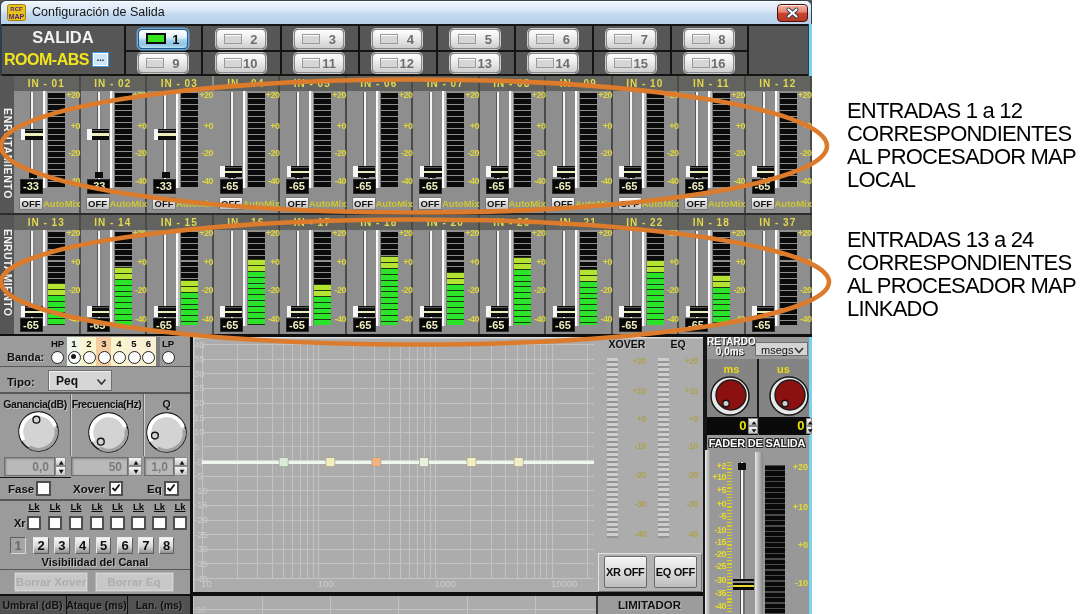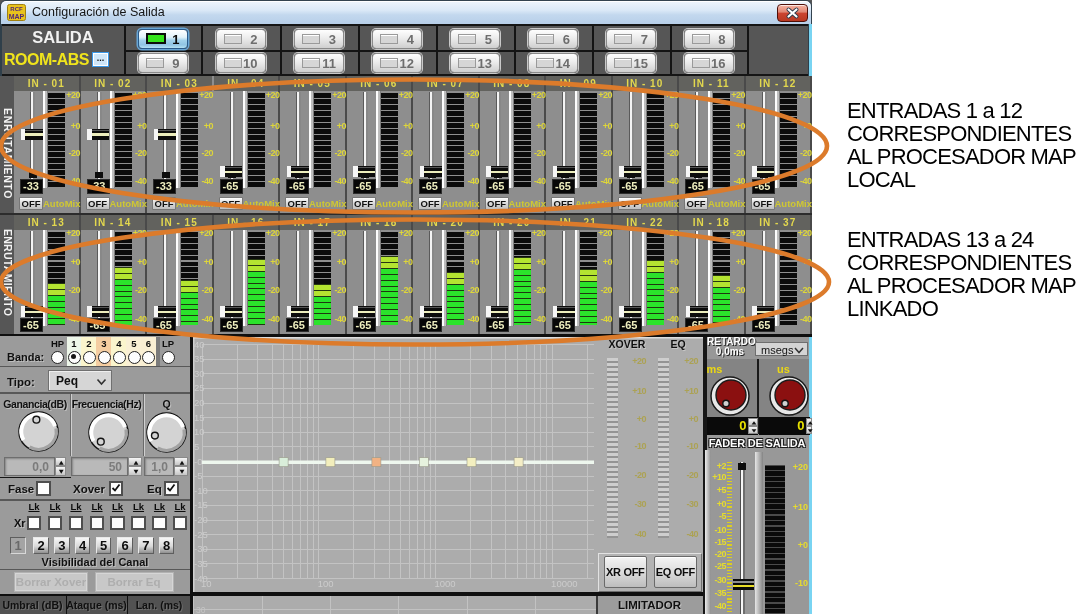--- a/index.html
+++ b/index.html
@@ -751,21 +751,21 @@
 <div style="position:absolute;left:707px;top:336.5px;width:48px;height:10px;font-size:10px;font-weight:bold;color:#fdfdfd;text-shadow:1px 1px 0 #222;line-height:10px;text-align:center;white-space:nowrap">RETARDO</div>
 <div style="position:absolute;left:710px;top:347px;width:40px;height:10px;font-size:10px;font-weight:bold;color:#fdfdfd;text-shadow:1px 1px 0 #222;line-height:10px;text-align:center;white-space:nowrap">0,0ms</div>
 <div style="position:absolute;left:755px;top:342px;width:53px;height:14px;background:#d4d4d4;border:1px solid #6e6e6e">
       <div style="position:absolute;left:5px;top:1px;font-size:11px;color:#111">msegs</div>
       <svg style="position:absolute;right:3px;top:4px" width="10" height="7" viewBox="0 0 10 7">
         <path d="M1 1 L5 5.5 L9 1" stroke="#333" stroke-width="1.5" fill="none"></path>
       </svg>
     </div>
 <div style="position:absolute;left:706.5px;top:359px;width:102.5px;height:75px;background:#848484"></div>
 <div style="position:absolute;left:756.5px;top:359px;width:2px;height:75px;background:#1a1a1a"></div>
-<div style="position:absolute;left:706.5px;top:364px;width:50px;height:11px;font-size:11px;font-weight:bold;color:#ecd813;text-align:left;line-height:11px">ms</div>
+<div style="position:absolute;left:706.5px;top:364px;width:50px;height:11px;font-size:11px;font-weight:bold;color:#ecd813;text-align:center;line-height:11px">ms</div>
 <div style="position:absolute;left:758.5px;top:364px;width:50px;height:11px;font-size:11px;font-weight:bold;color:#ecd813;text-align:center;line-height:11px">us</div>
 <svg style="position:absolute;left:710px;top:376px;width:40px;height:40px;" viewBox="0 0 40 40">
       <circle cx="20" cy="20" r="19" fill="#e8e8e8" stroke="#1a1a1a" stroke-width="1.5"></circle>
       <circle cx="21" cy="19" r="15" fill="#8b1010" stroke="#1a1a1a" stroke-width="1.4"></circle>
       <circle cx="16" cy="27.5" r="3.2" fill="#d0d0d0" stroke="#141414" stroke-width="1.4"></circle>
     </svg>
 <svg style="position:absolute;left:768.5px;top:376px;width:40px;height:40px;" viewBox="0 0 40 40">
       <circle cx="20" cy="20" r="19" fill="#e8e8e8" stroke="#1a1a1a" stroke-width="1.5"></circle>
       <circle cx="21" cy="19" r="15" fill="#8b1010" stroke="#1a1a1a" stroke-width="1.4"></circle>
       <circle cx="16" cy="27.5" r="3.2" fill="#d0d0d0" stroke="#141414" stroke-width="1.4"></circle>

